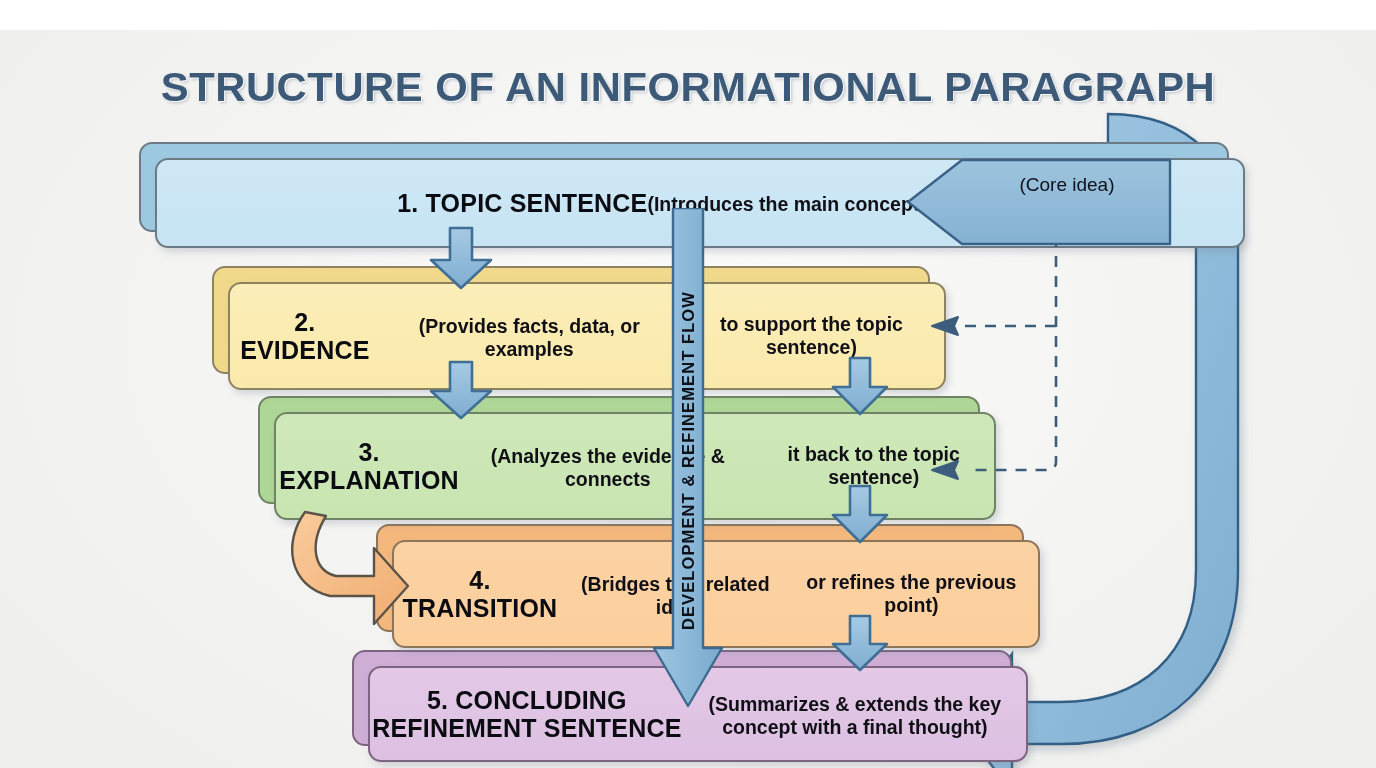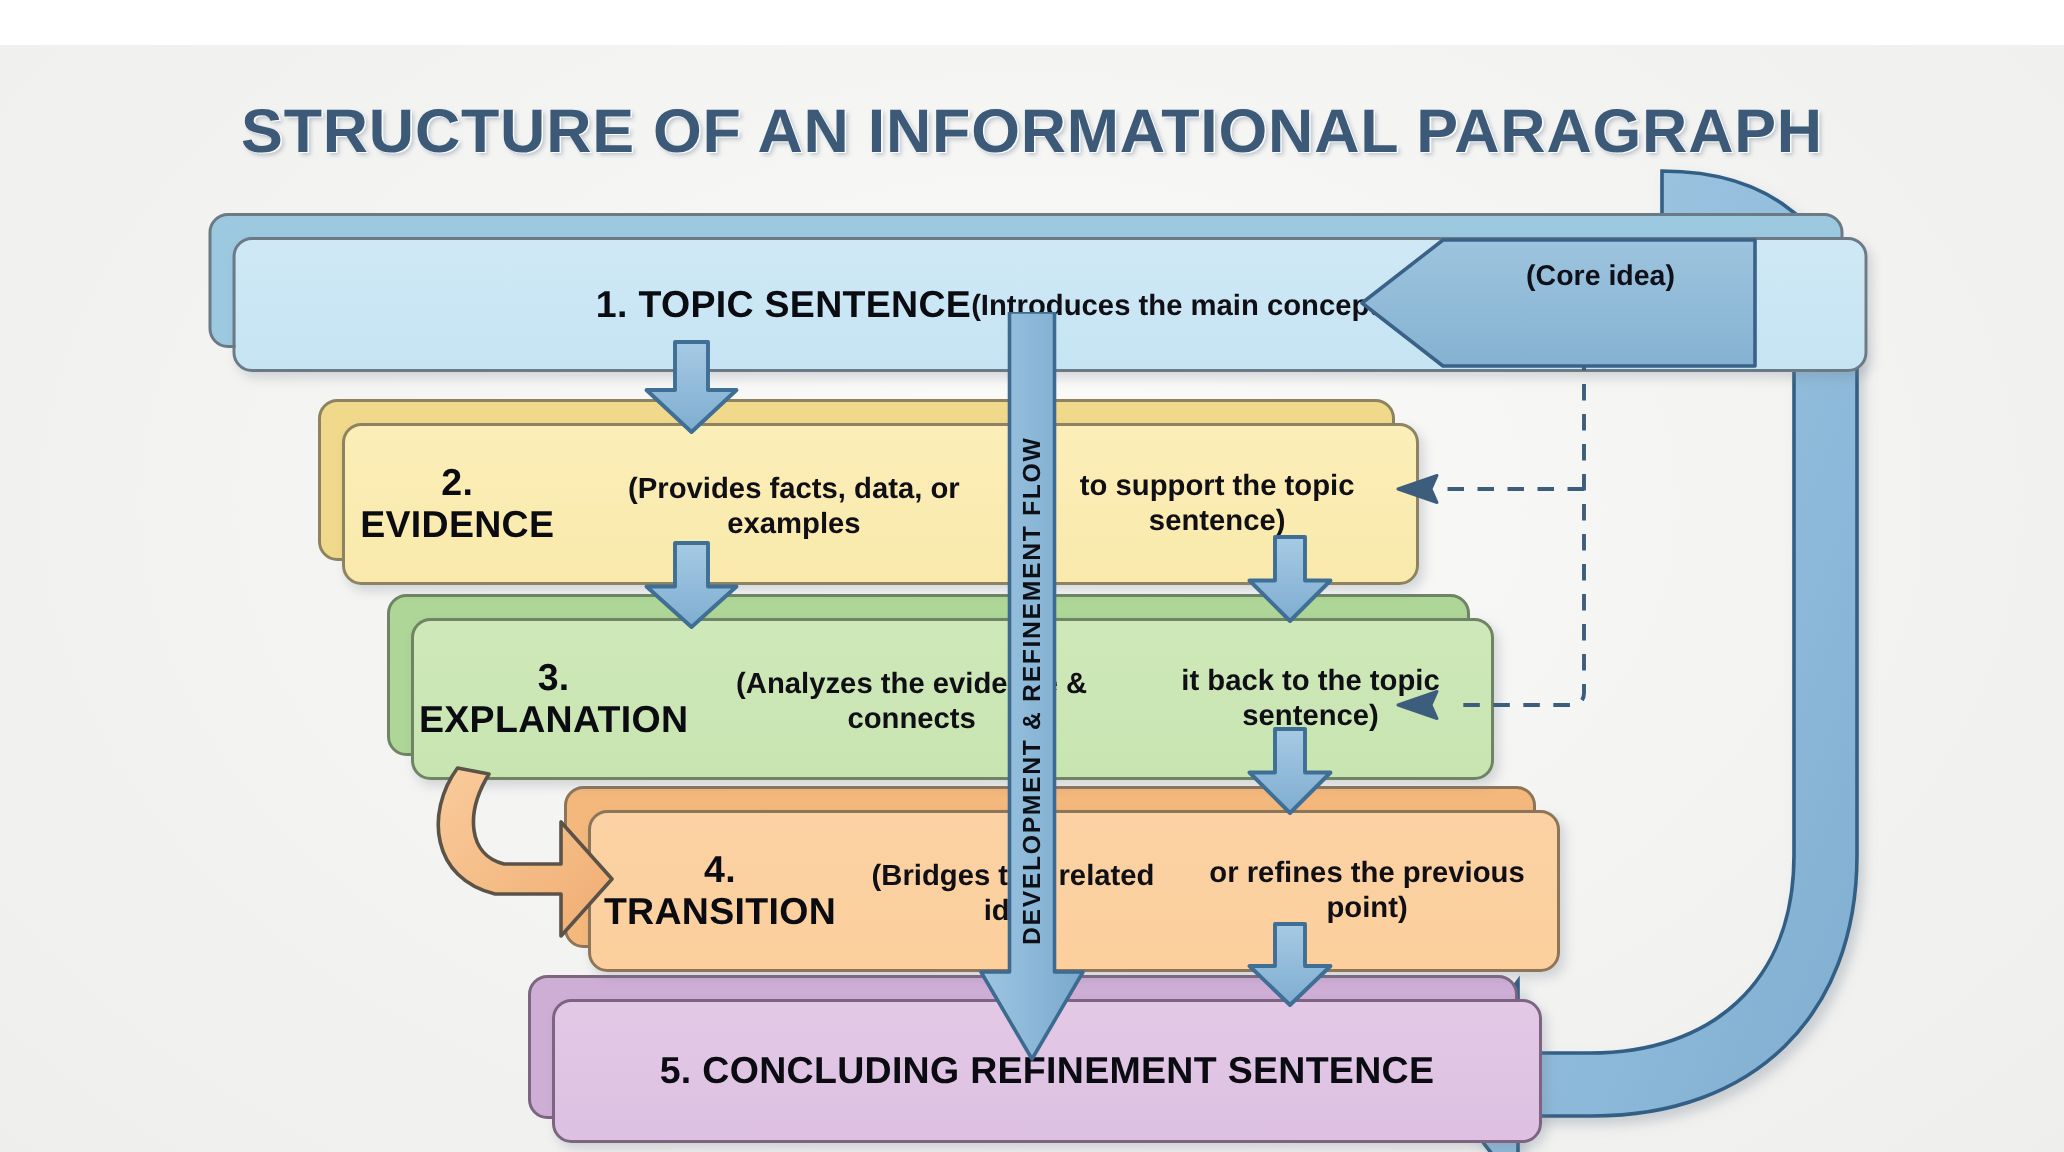--- a/index.html
+++ b/index.html
@@ -107,21 +107,21 @@
     z-index: 13;
     text-align: center;
     width: 230px;
     white-space: nowrap;
   }
   #key-concept-text .kc-title {
     font-size: 24px; font-weight: bold; color: #0a0a11; line-height: 1.05;
     text-shadow: 0 1px 0 rgba(255,255,255,0.35);
   }
   #key-concept-text .kc-sub {
-    font-size: 19px; font-weight: bold; color: #10101a; margin-top: 2px;
+    font-size: 19px; font-weight: normal; color: #10101a; margin-top: 2px;
   }
 
   
   .svg-layer { position: absolute; left: 0; top: 0; pointer-events: none; }
   #dashed-layer { z-index: 11; }
   #bigloop-layer { z-index: 4; }
   #orangeloop-layer { z-index: 7; }
 </style>
 </head>
 <body>
@@ -210,20 +210,21 @@
   <div class="stage-back box4-back" style="left:376px; top:494px; width:648px; height:108px;"></div>
   <div class="stage box4" style="left:392px; top:510px; width:648px; height:108px;">
     <div class="title-line">4. TRANSITION</div>
     <div class="sub-line">(Bridges to a related idea</div>
     <div class="sub-line" style="margin-top:0;">or refines the previous point)</div>
   </div>
 
   <div class="stage-back box5-back" style="left:352px; top:620px; width:660px; height:96px;"></div>
   <div class="stage box5" style="left:368px; top:636px; width:660px; height:96px;">
     <div class="title-line">5. CONCLUDING REFINEMENT SENTENCE</div>
+    <div class="sub-line">(Summarizes &amp; extends the key concept with a final thought)</div>
   </div>
 
   <svg class="down-arrow" style="left:425px; top:196px;" width="72" height="64" viewBox="0 0 72 64">
     <defs>
       <linearGradient id="dnGrad" x1="0" y1="0" x2="0" y2="1">
         <stop offset="0%" stop-color="#a6cae4"></stop>
         <stop offset="100%" stop-color="#7fadd0"></stop>
       </linearGradient>
     </defs>
     <path d="M 25 2 L 47 2 L 47 34 L 66 34 L 36 62 L 6 34 L 25 34 Z" fill="url(#dnGrad)" stroke="#3f6f95" stroke-width="2.6" stroke-linejoin="round"></path>

